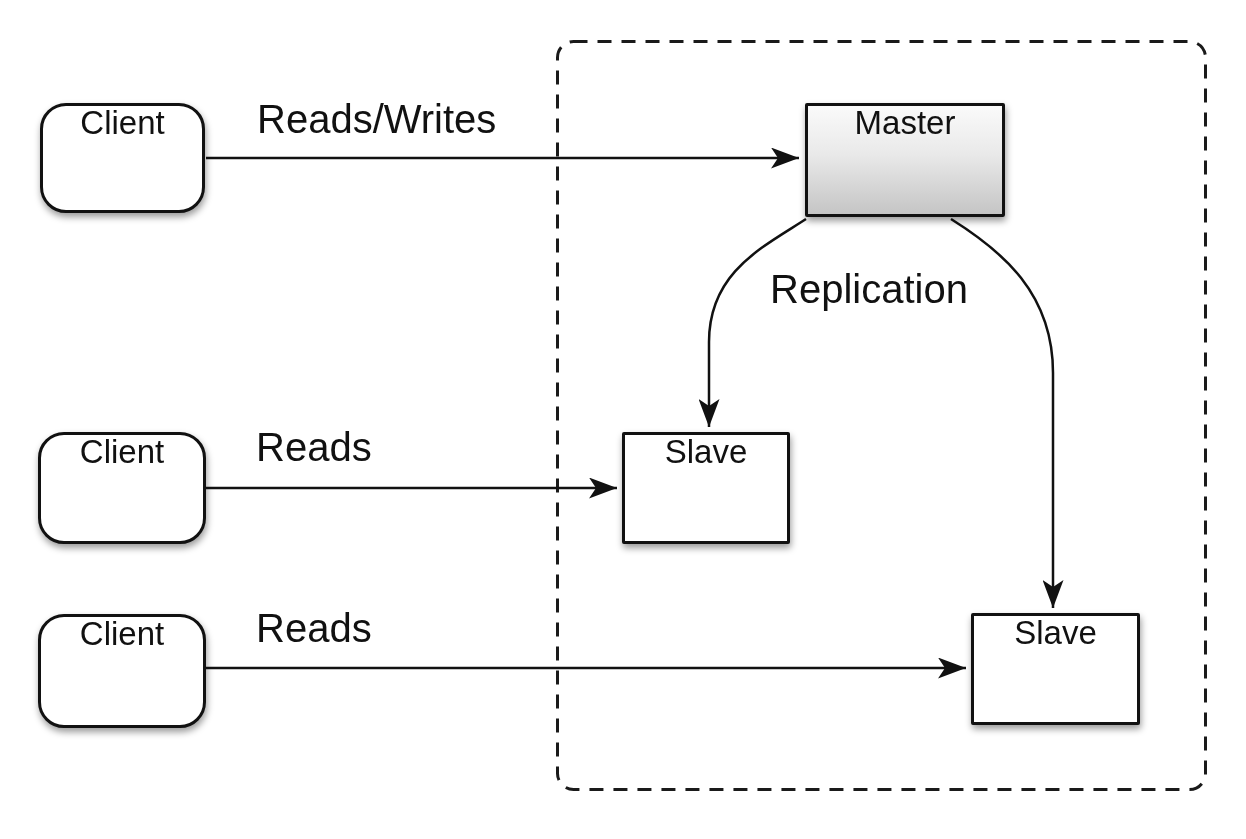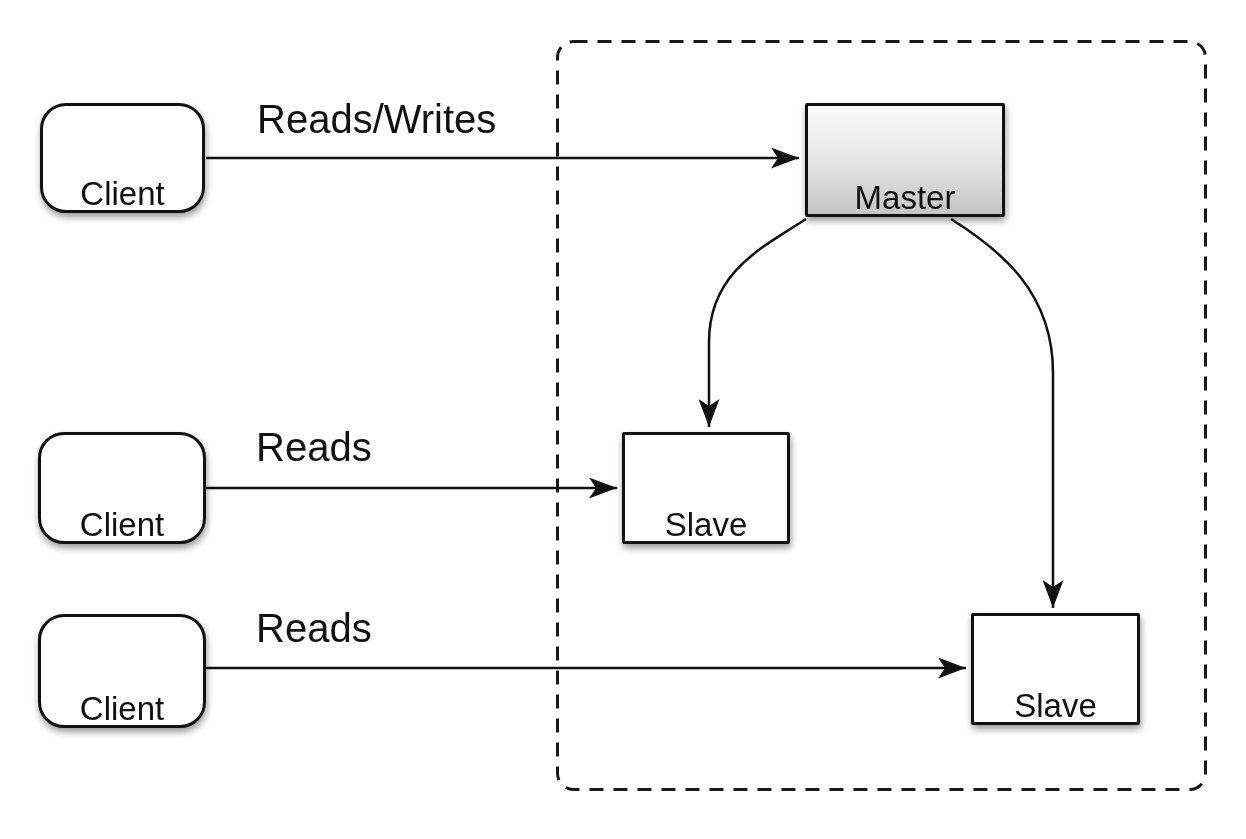--- a/index.html
+++ b/index.html
@@ -20,21 +20,21 @@
     position: absolute;
     left: 0;
     top: 0;
     width: 1246px;
     height: 839px;
     pointer-events: none;
   }
   .node {
     position: absolute;
     display: flex;
-    align-items: flex-end;
+    align-items: flex-start;
     justify-content: center;
     font-size: 33px;
     line-height: 1;
     background: #ffffff;
     border: 3px solid #111111;
     box-shadow: 1px 4px 7px rgba(0,0,0,0.40);
     box-sizing: border-box;
   }
   .node-client {
     border-radius: 26px;
@@ -110,14 +110,15 @@
   <div class="node node-rect slave-right">
     <span>Slave</span>
   </div>
 
   <div class="edge-label label-reads-writes">Reads/Writes</div>
 
   <div class="edge-label label-reads-middle">Reads</div>
 
   <div class="edge-label label-reads-bottom">Reads</div>
 
+  <div class="edge-label label-replication">Replication</div>
 
 </div>
 
 </body></html>

